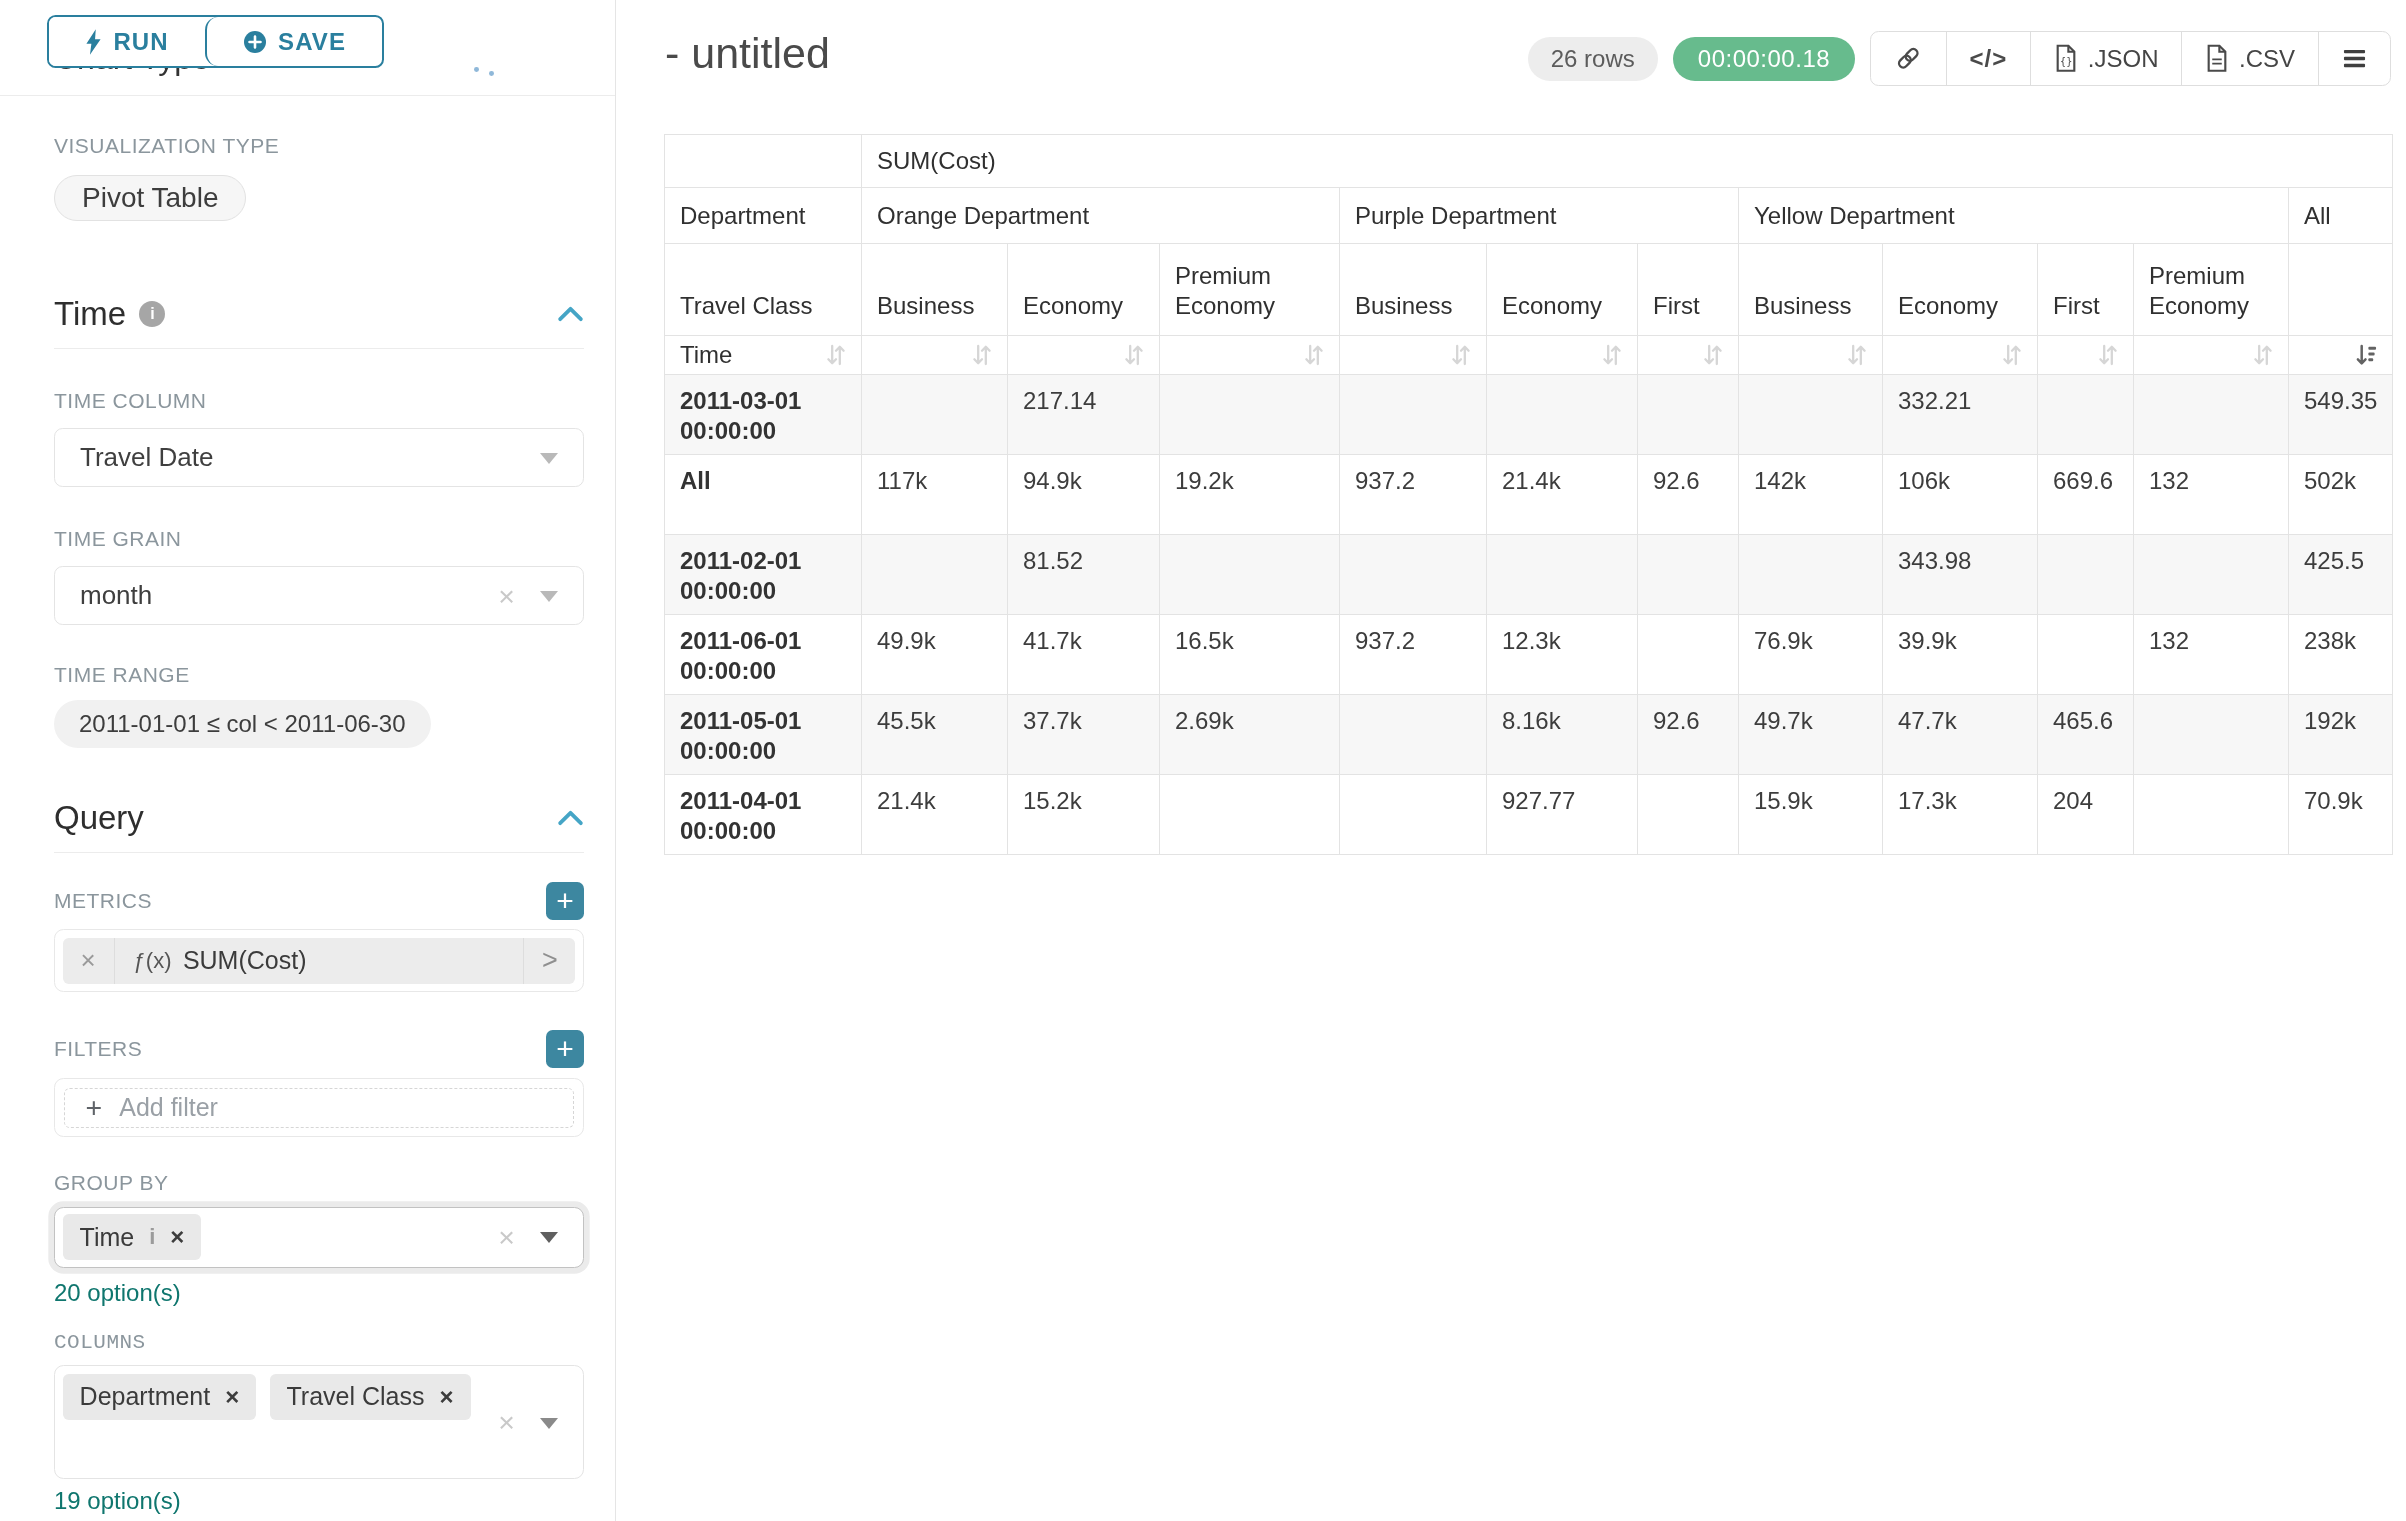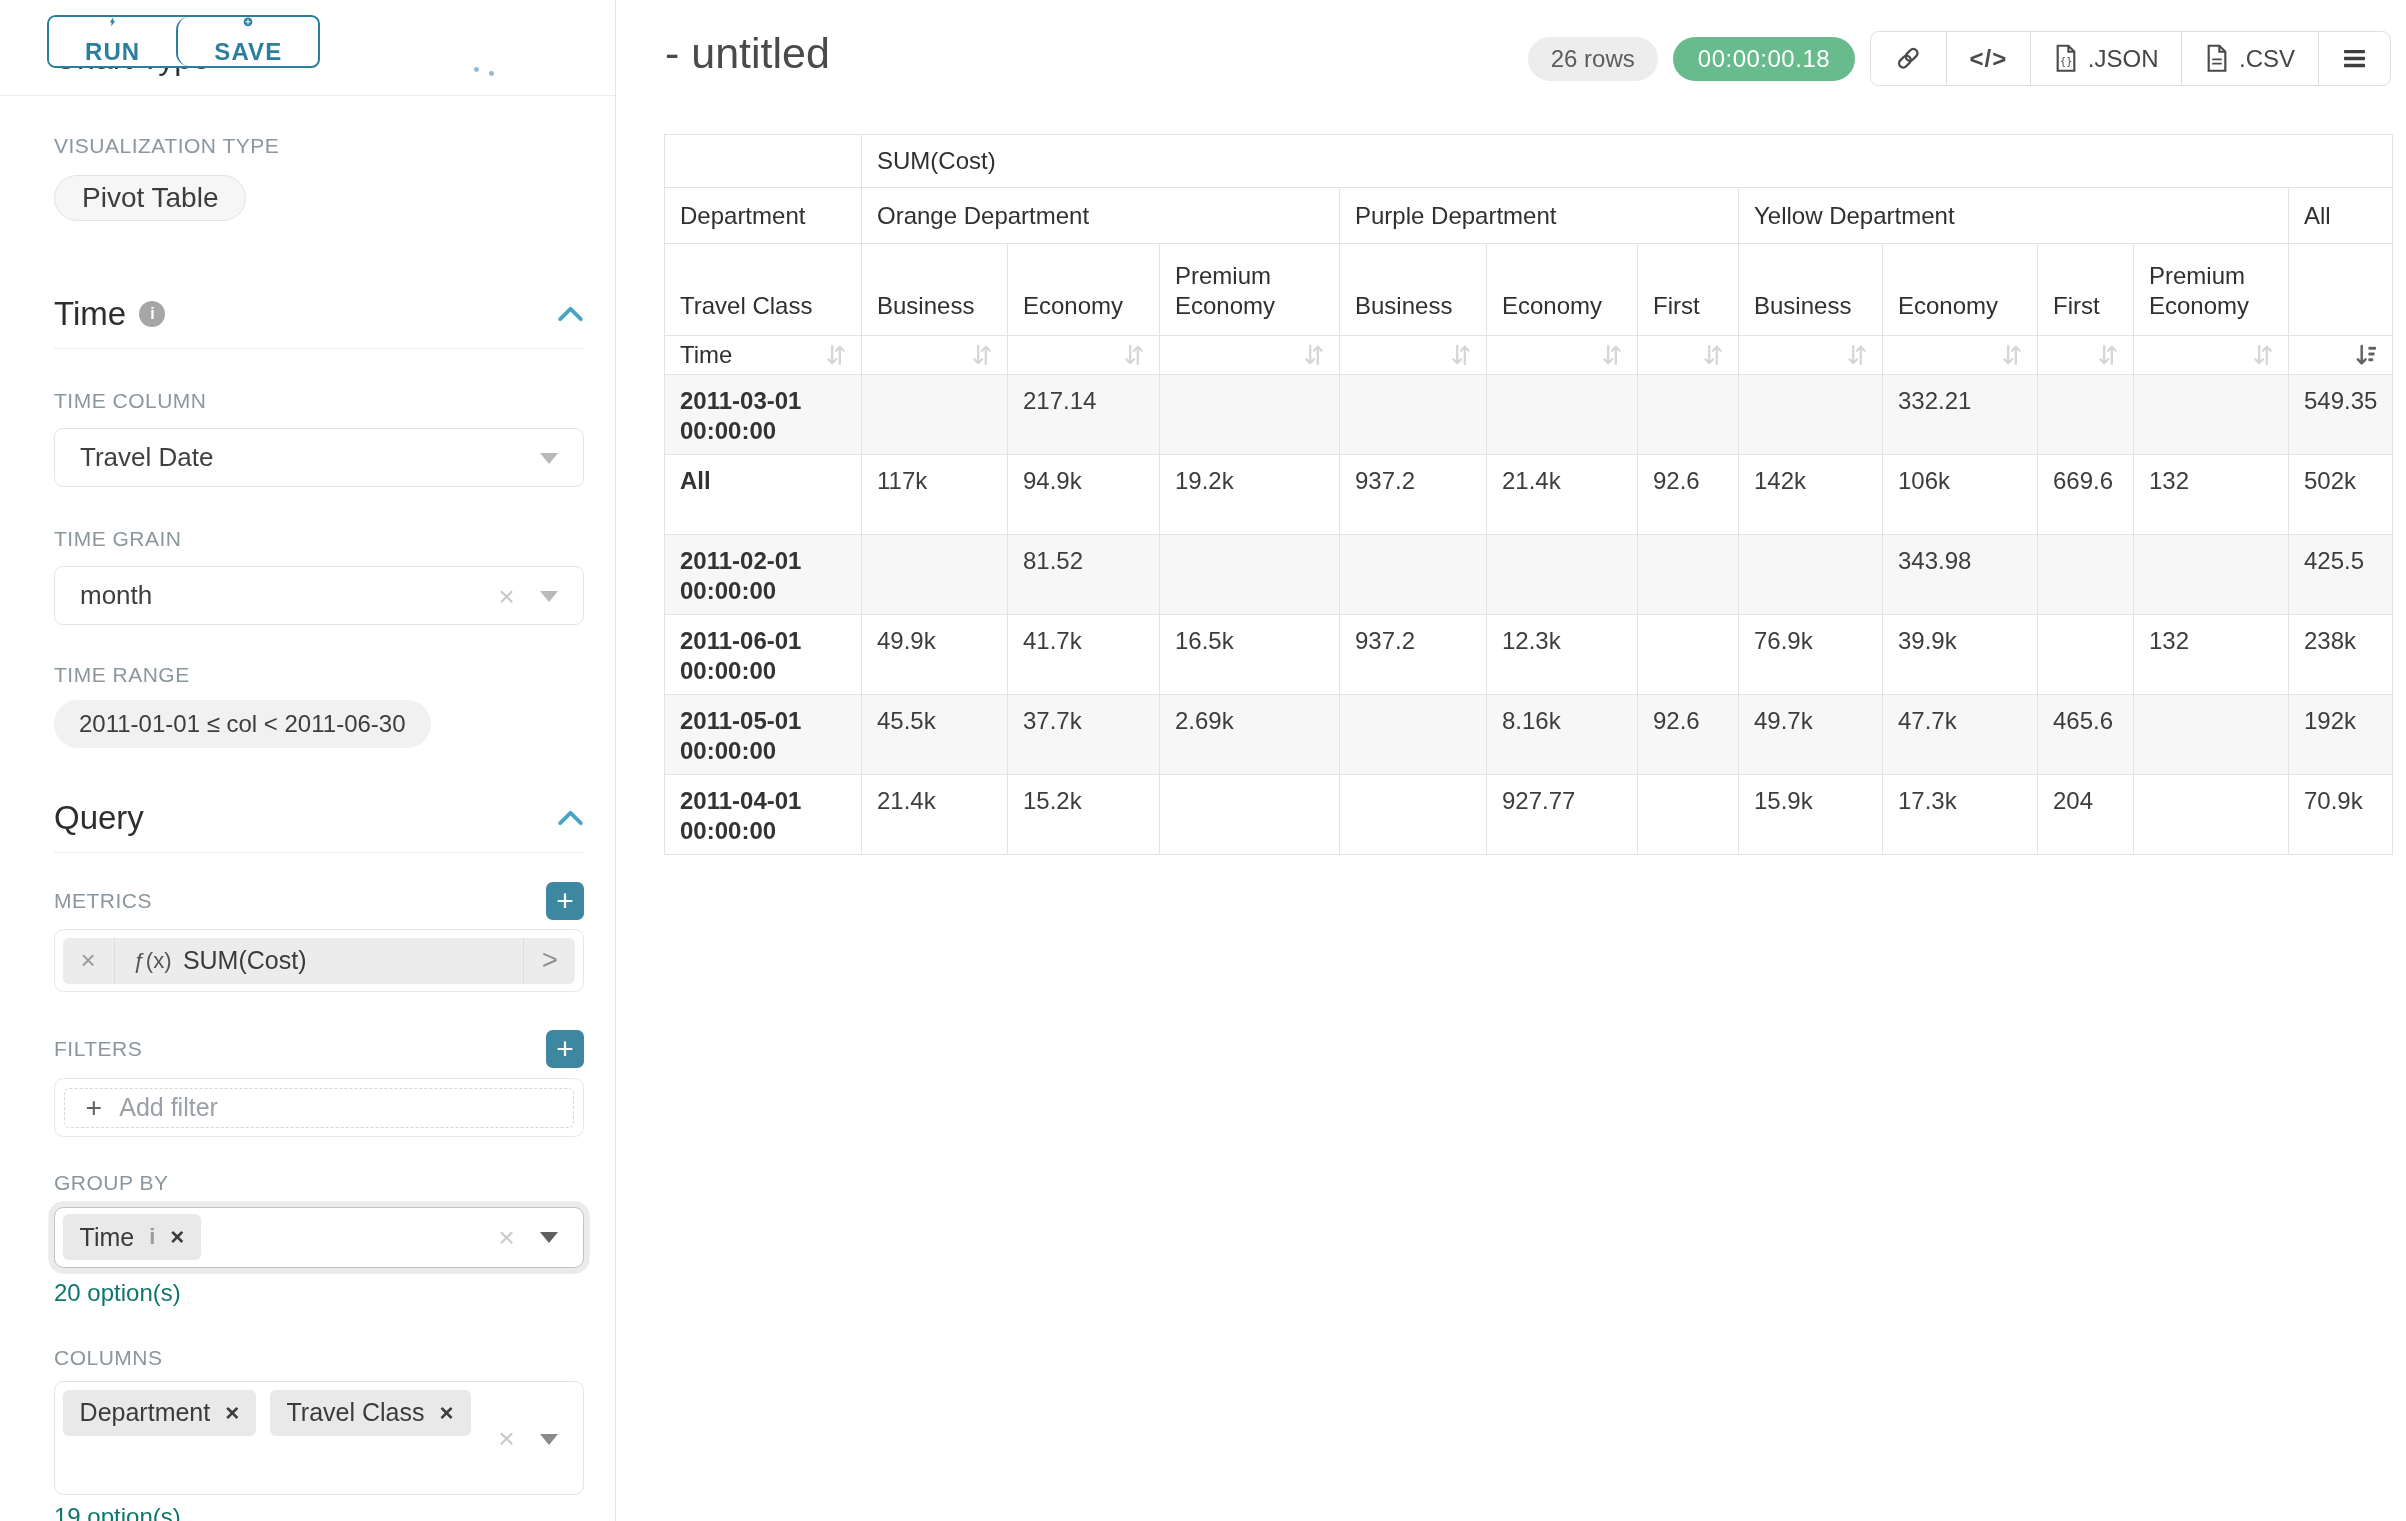--- a/index.html
+++ b/index.html
@@ -8,21 +8,21 @@
   .app{position:relative;width:2406px;height:1522px;display:flex;}
 
   
   .sidebar{flex:0 0 616px;width:616px;height:1522px;box-sizing:border-box;
            border-right:1.9px solid #e5e5e5;background:#fff;position:relative;overflow:hidden;}
   .chart-type-row{height:95px;border-bottom:1.9px solid #ececec;position:relative;}
   .chart-type-title{position:absolute;left:54px;top:40px;font-size:32px;font-weight:400;color:#333;z-index:1;margin:0;}
   .runsave{position:absolute;left:47px;top:15px;display:flex;height:53px;border:2.4px solid #2a7f9e;
            border-radius:8.6px;background:#fff;z-index:3;overflow:hidden;box-sizing:border-box;}
   .rs-btn{display:flex;align-items:center;gap:11.4px;padding:0 36px;font-size:24px;font-weight:600;
-          letter-spacing:1.1px;color:#2a7f9e;cursor:pointer;background:#fff;flex-direction:column;}
+          letter-spacing:1.1px;color:#2a7f9e;cursor:pointer;background:#fff;}
   .rs-btn+.rs-btn{border-left:2.4px solid #2a7f9e;border-radius:13px;}
   .dot{position:absolute;width:4.8px;height:4.8px;border-radius:50%;background:#8fb8d9;z-index:1;}
   .panel-body{padding:0 31px 0 54px;}
   .ctl-label{font-size:21px;color:#8b969d;font-weight:400;letter-spacing:0.5px;}
   .section-head{display:flex;align-items:center;justify-content:space-between;}
   .section-title{font-size:33px;font-weight:400;color:#2e2e2e;display:flex;align-items:center;gap:13.3px;margin:0;}
   .divider{border:none;border-top:1.9px solid #ececec;margin:15px 0 0 0;}
   .info-circle{width:26px;height:26px;border-radius:50%;background:#a6a6a6;color:#fff;font-size:16px;
                font-weight:700;display:inline-flex;align-items:center;justify-content:center;font-style:normal;}
   .viz-pill{display:inline-flex;align-items:center;height:44px;padding:0 27px;border-radius:23px;
@@ -190,21 +190,21 @@
         <span class="tag">
           <span>Time</span>
           <span class="ti">i</span>
           <span class="tx">×</span>
         </span>
         <span class="clear-x">×</span>
         <span class="caret dark"></span>
       </div>
       <div class="hint" style="margin-top:11.4px;">20 option(s)</div>
 
-      <div class="ctl-label" style="margin-top:39px;">COLUMNS</div>
+      <div class="ctl-label" style="margin-top:24px;font-family:Liberation Mono, monospace;">COLUMNS</div>
       <div class="tagselect tall" style="margin-top:11.4px;height:114px;">
         <span class="tag" style="margin-right:13.3px;">
           <span>Department</span>
           <span class="tx">×</span>
         </span>
         <span class="tag">
           <span>Travel Class</span>
           <span class="tx">×</span>
         </span>
         <span class="clear-x">×</span>

